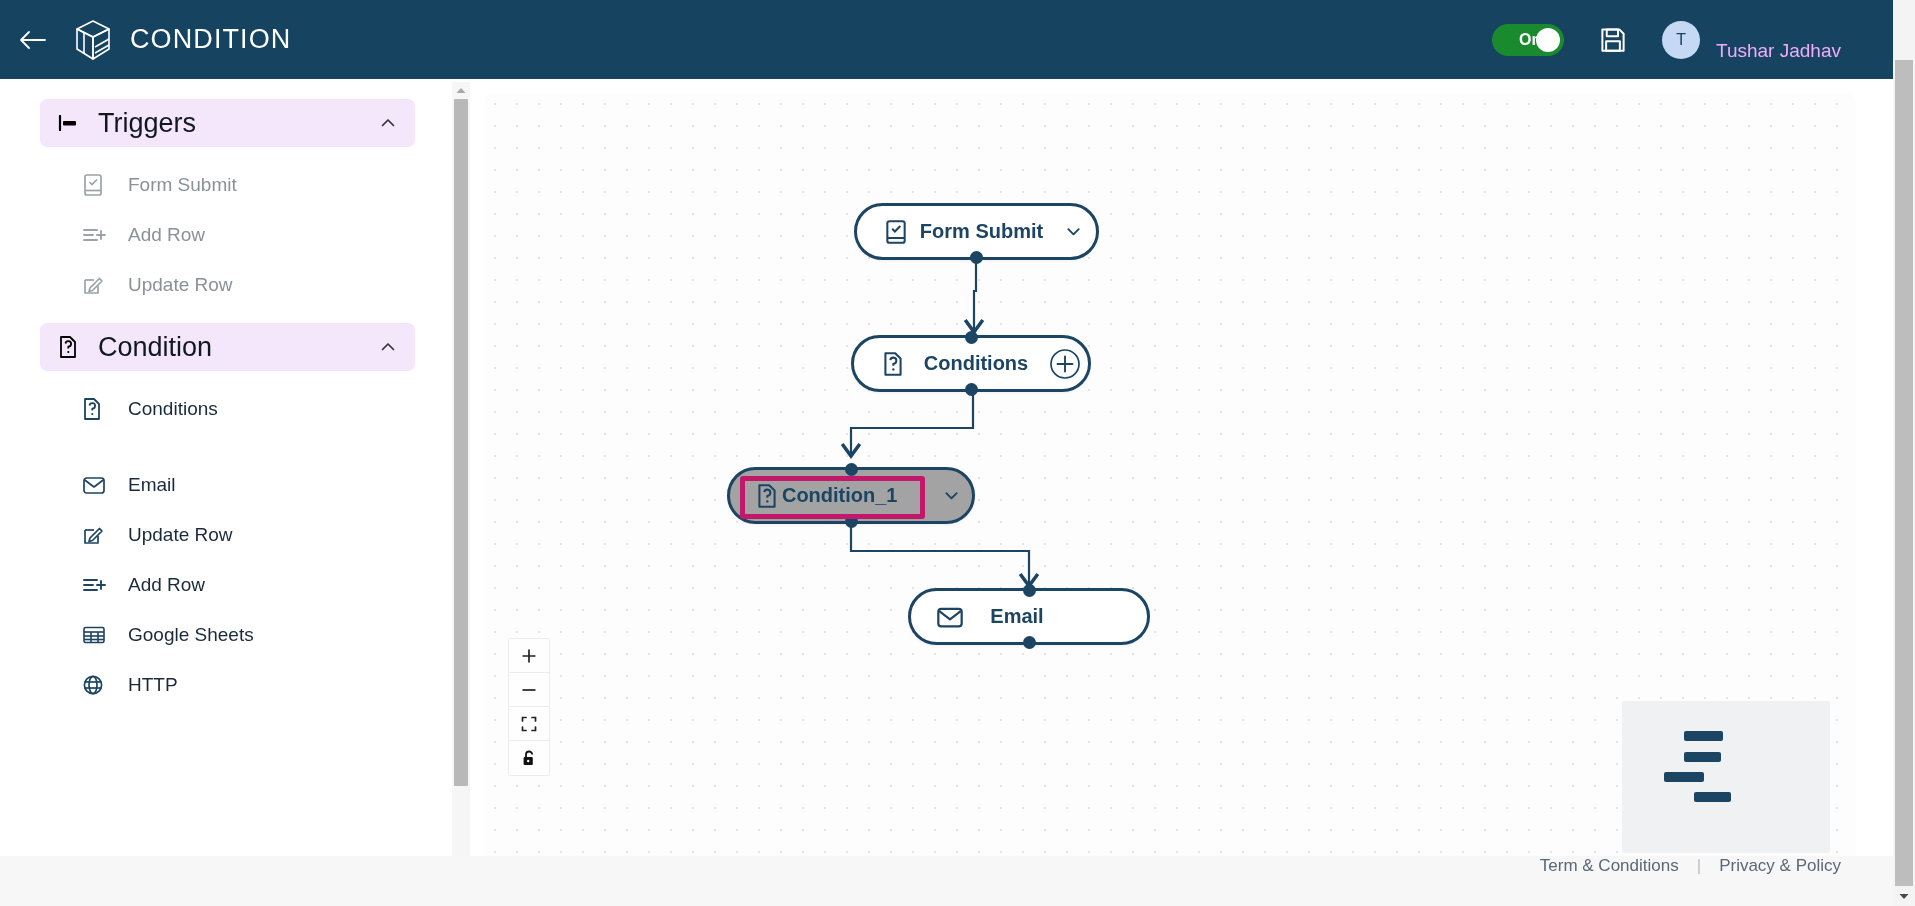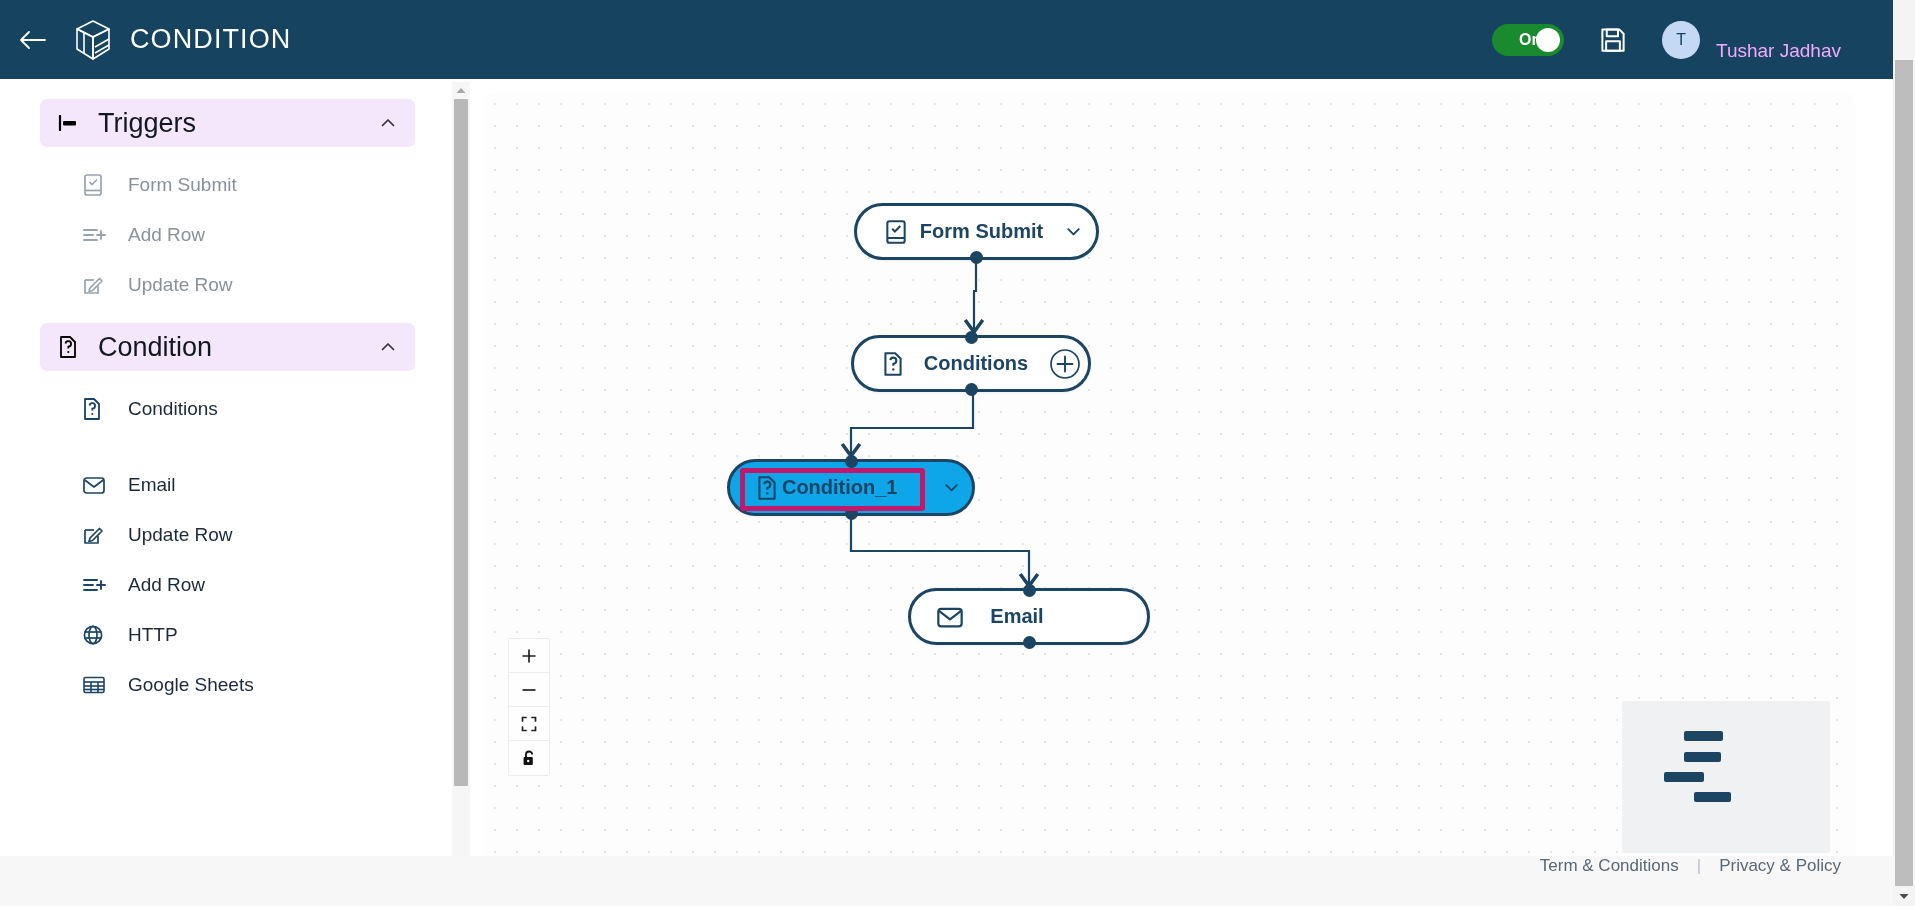--- a/index.html
+++ b/index.html
@@ -102,21 +102,21 @@
   .node {
     position:absolute; height:57px; border:3px solid #1c4463;
     border-radius:29px; background:#fff;
     display:flex; align-items:center; cursor:pointer;
     box-shadow:0 1px 3px rgba(0,0,0,.06);
   }
   .node .n-icon { width:34px; margin-left:22px; display:flex; align-items:center; justify-content:center; }
   .node .n-label { flex:1; text-align:center; font-size:20px; color:#1c4463; font-weight:bold; }
   .node .n-right { width:46px; display:flex; align-items:center; justify-content:center; }
 
-  .node.selected { background:#0ea5e9; }
+  .node.selected { background:#a3a3a3;margin-top:8px; }
   .node.selected .inner-sel {
     position:absolute; left:10px; top:6px; width:185px; height:43px;
     border:5px solid #c2186c; border-radius:3px; pointer-events:none;
   }
 
   .handle {
     position:absolute; width:13px; height:13px; border-radius:50%;
     background:#1c4463; left:50%; margin-left:-6.5px;
   }
   .handle.top { top:-7px; }
@@ -330,45 +330,45 @@
                 <path d="M2 15 H15"></path>
                 <path d="M19 6 V14"></path>
                 <path d="M15 10 H23"></path>
               </g>
             </svg>
         </span>
         <span class="i-label">Add Row</span>
       </div>
       <div class="item">
         <span class="i-icon">
-          <svg width="22" height="22" viewBox="0 0 22 22">
-              <g stroke="#1c4463" stroke-width="1.7" fill="none">
-                <circle cx="11" cy="11" r="8.6"></circle>
-                <ellipse cx="11" cy="11" rx="4" ry="8.6"></ellipse>
-                <path d="M2.6 8 H19.4"></path>
-                <path d="M2.6 14 H19.4"></path>
-              </g>
-            </svg>
-        </span>
-        <span class="i-label">HTTP</span>
-      </div>
-      <div class="item">
-        <span class="i-icon">
           <svg width="24" height="20" viewBox="0 0 24 20">
               <g stroke="#1c4463" stroke-width="1.6" fill="none">
                 <rect x="2" y="2.5" width="20" height="15" rx="1.5"></rect>
                 <path d="M2 7 H22"></path>
                 <path d="M2 11 H22"></path>
                 <path d="M2 14.5 H22"></path>
                 <path d="M9 7 V17.5"></path>
                 <path d="M16 7 V17.5"></path>
               </g>
             </svg>
         </span>
         <span class="i-label">Google Sheets</span>
+      </div>
+      <div class="item">
+        <span class="i-icon">
+          <svg width="22" height="22" viewBox="0 0 22 22">
+              <g stroke="#1c4463" stroke-width="1.7" fill="none">
+                <circle cx="11" cy="11" r="8.6"></circle>
+                <ellipse cx="11" cy="11" rx="4" ry="8.6"></ellipse>
+                <path d="M2.6 8 H19.4"></path>
+                <path d="M2.6 14 H19.4"></path>
+              </g>
+            </svg>
+        </span>
+        <span class="i-label">HTTP</span>
       </div>
     </div>
 
     <div class="sb-track"></div>
     <div class="sb-btn-up">
       <svg width="10" height="7" viewBox="0 0 10 7">
           <path d="M5 1 L9.5 6 H0.5 Z" fill="#a8a8a8"></path>
         </svg>
     </div>
     <div class="sb-thumb"></div>

